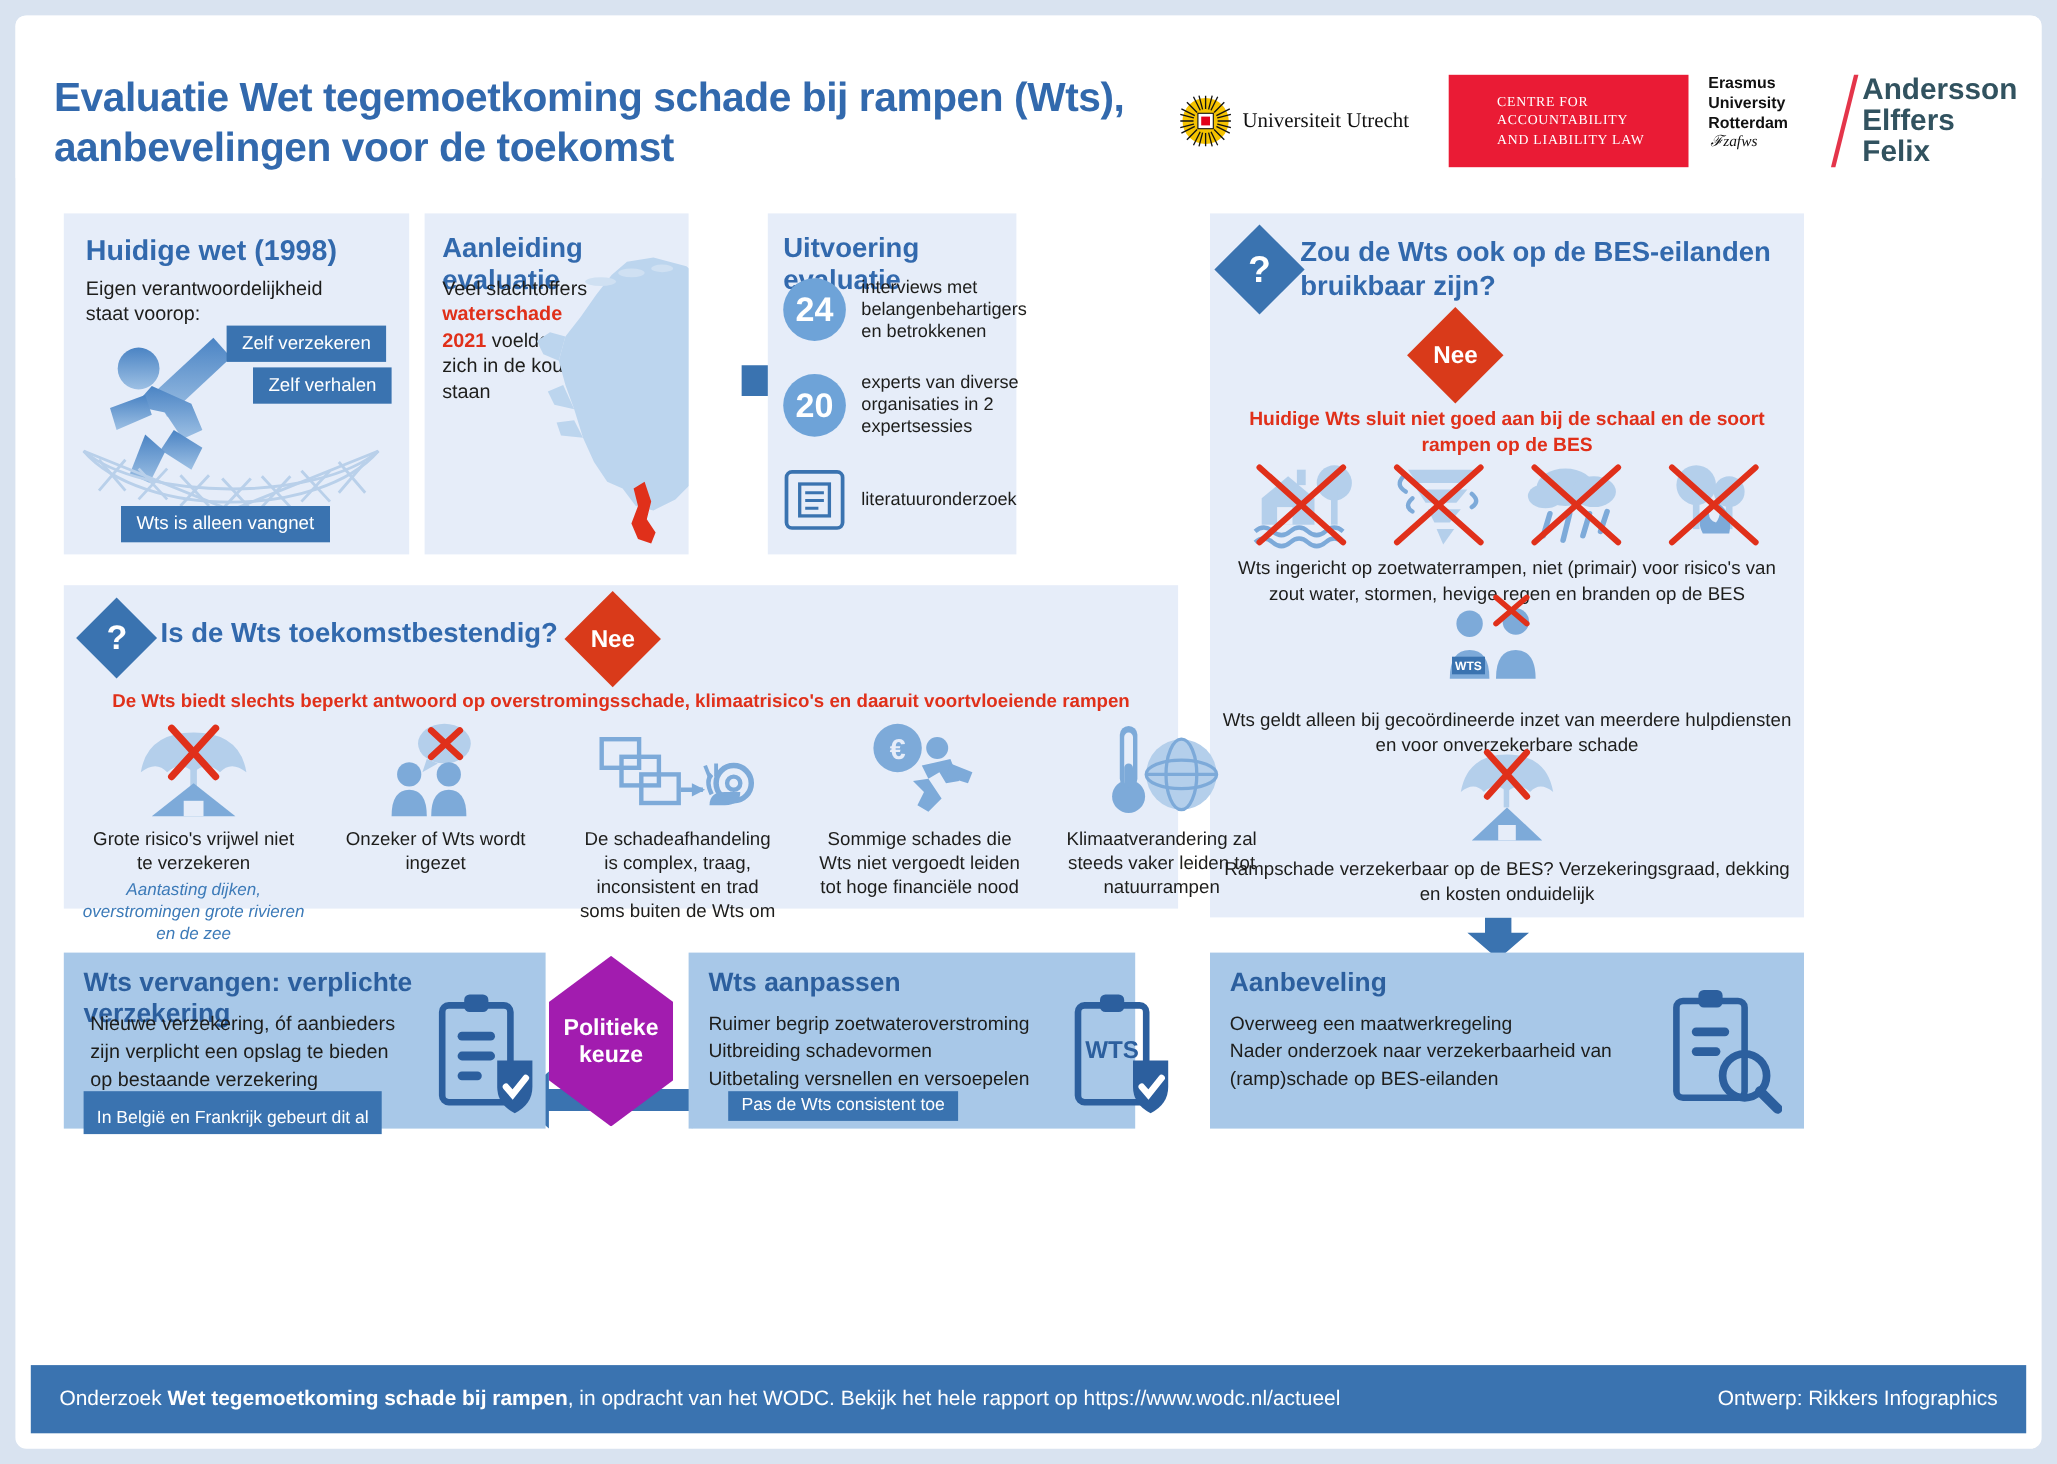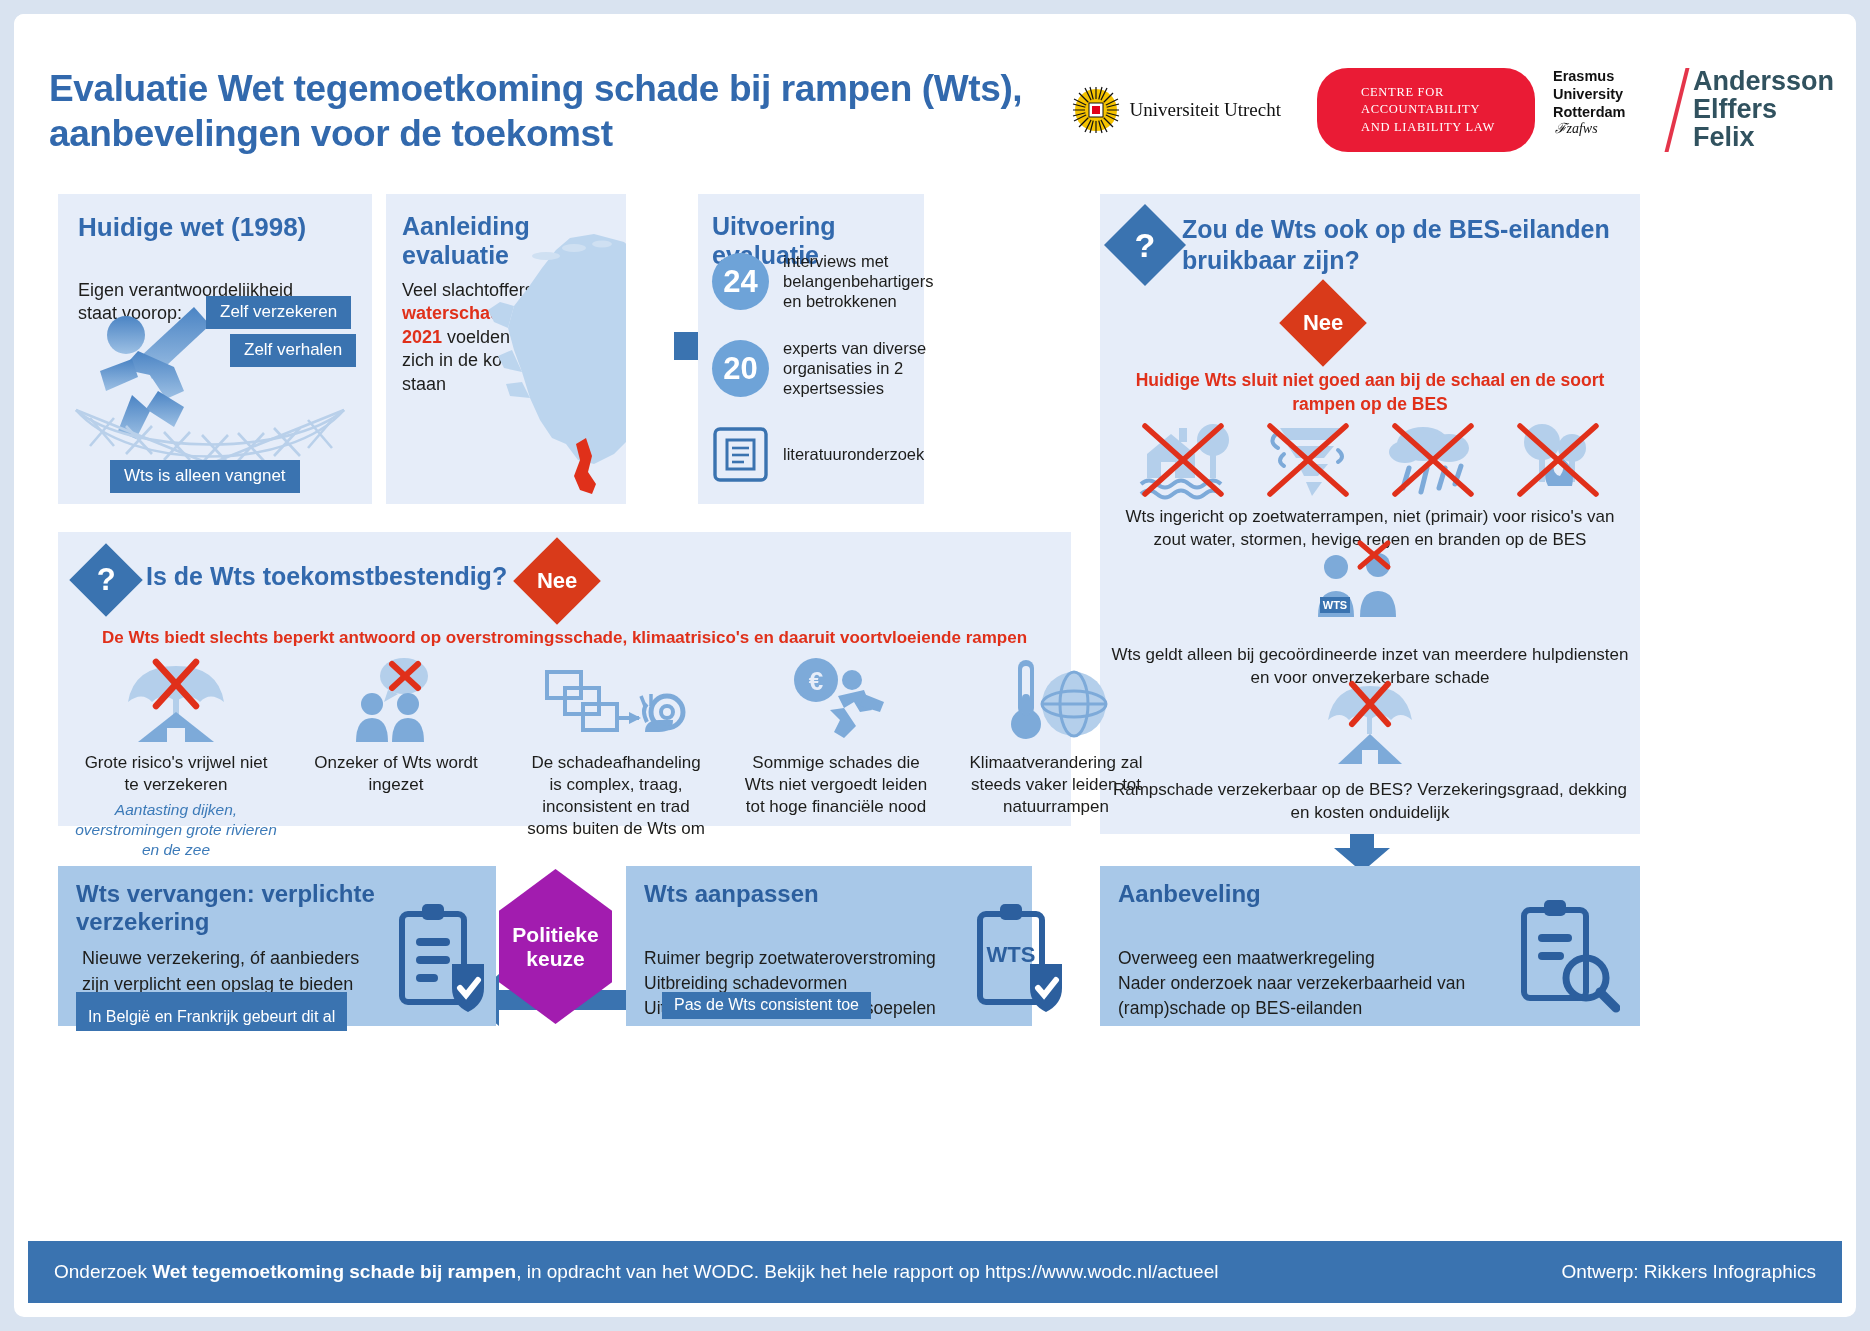--- a/index.html
+++ b/index.html
@@ -24,35 +24,35 @@
     font-size: 37px; font-weight: bold; line-height: 1.22;
     color: #3269ad; letter-spacing: -0.4px;
   }
   .logos { position: absolute; right: 22px; top: 54px; height: 84px; display: flex; align-items: center; gap: 0px; }
   .logo-uu { display: flex; align-items: center; gap: 10px; margin-right: 36px; }
   .uu-sun { width: 48px; height: 48px; position: relative; }
   .uu-text { font-family: "Liberation Serif", serif; font-size: 19px; color: #111; white-space: nowrap; }
   .logo-cal {
     width: 218px; height: 84px; background: #ea1b35; color: #fff;
     font-family: "Liberation Serif", serif; font-size: 12.5px; line-height: 1.38;
-    letter-spacing: 0.7px; display: flex; align-items: center; padding-left: 44px; border-radius: 31px;
+    letter-spacing: 0.7px; display: flex; align-items: center; padding-left: 44px;
   }
   .logo-eur { width: 136px; height: 84px; padding-left: 18px; position: relative; }
   .eur-name { font-size: 14.5px; font-weight: bold; line-height: 1.24; color: #111; }
   .eur-sig { position: absolute; left: 20px; top: 50px; font-family: "Liberation Serif", serif;
              font-style: italic; font-size: 14px; color: #111; }
   .logo-aef { position: relative; padding-left: 22px; height: 84px; }
   .aef-slash { position: absolute; left: 4px; top: 0; width: 4px; height: 84px;
                background: #e4354a; transform: skewX(-14deg); }
   .aef-text { font-size: 27px; font-weight: bold; line-height: 1.03; color: #31525f; }
 
   
   .panel { position: absolute; background: #e6edf9; }
   .panel-head { color: #3269ad; font-weight: bold; }
-  .bodytxt { color: #1d1d1b; margin-top: 28px; }
+  .bodytxt { color: #1d1d1b; }
   .tag {
     background: #3a73b0; color: #fff; font-size: 17px;
     padding: 6px 14px 7px; display: inline-block;
   }
   .redtxt { color: #e0301a; font-weight: bold; }
 
   
   #p1 { left: 44px; top: 180px; width: 314px; height: 310px; }
   #p1 .panel-head { position: absolute; left: 20px; top: 18px; font-size: 26px; }
   #p1 .lead { position: absolute; left: 20px; top: 57px; width: 250px; font-size: 18px; line-height: 1.28; }

